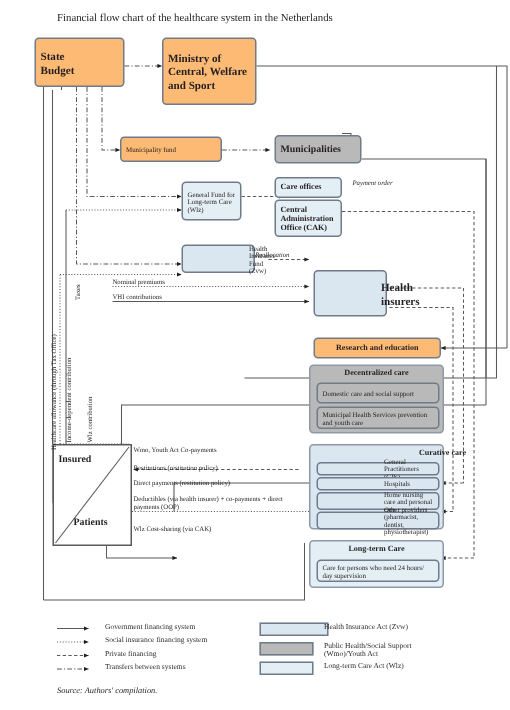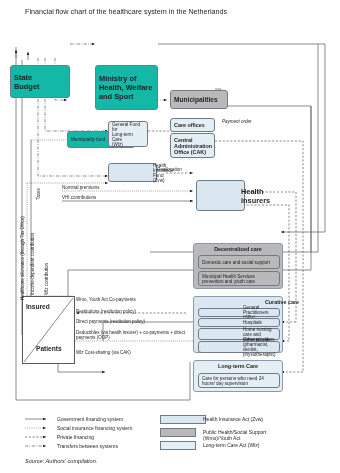--- a/index.html
+++ b/index.html
@@ -1,36 +1,36 @@
 <!DOCTYPE html>
 <html><head>
 <meta charset="utf-8">
 <style>
   html,body{margin:0;padding:0;background:#ffffff;}
   body{width:340px;height:473px;position:relative;overflow:hidden;
        font-family:"Liberation Sans","DejaVu Sans",sans-serif;color:#231f20;}
-  #chart{position:absolute;left:0;top:0;width:288px;height:473px;}
+  #chart{position:absolute;left:13px;top:0;width:288px;height:473px;font-family:Liberation Serif, serif;}
 
   .t{position:absolute;line-height:1.12;}
   .title{left:25px;top:8px;width:300px;font-size:7.2px;color:#231f20;}
   .source{left:25px;top:458px;font-size:5.6px;font-style:italic;color:#231f20;}
 
   
   .box{position:absolute;box-sizing:border-box;display:flex;align-items:center;
        border:1px solid #6f7b8a;border-radius:3px;background:#ffffff;
        padding:2px 3px;}
   .box span{display:block;}
   .b-bold{font-weight:bold;}
 
   .fs5{font-size:4.6px;}
   .fs6{font-size:5.4px;}
   .fs7{font-size:6.6px;}
   .fs8{font-size:7.4px;}
 
-  .c-white{background:#14b8a6;margin-top:40px;}
+  .c-white{background:#fdba74;}
   .c-zvw{background:#dbe7f0;padding-left:44px;}
   .c-wlz{background:#e4eef5;}
   .c-wmo{background:#b9b9b9;}
 
   
   .panel{position:absolute;box-sizing:border-box;border:1px solid #8d99a6;border-radius:3px;}
   .panel-title{position:absolute;width:100%;text-align:center;font-weight:bold;}
 
   
   .lbl{position:absolute;font-size:4.5px;color:#231f20;line-height:1.2;}
@@ -126,21 +126,21 @@
     <path class="ln ln-solid" d="M16,58 L16,50" marker-end="url(#ah)"></path>
   </svg>
 
   <div class="box c-white b-bold fs8" style="left:10px;top:25px;width:60px;height:33px;">
     <span style="white-space:pre-line;">State
 Budget</span>
   </div>
 
   <div class="box c-white b-bold fs8" style="left:95px;top:25px;width:63px;height:45px;">
     <span style="white-space:pre-line;">Ministry of
-Health, Welfare
+Central, Welfare
 and Sport</span>
   </div>
 
   <div class="box c-white fs5" style="left:67px;top:91px;width:68px;height:17px;">
     <span>Municipality fund</span>
   </div>
 
   <div class="box c-wmo b-bold fs7" style="left:170px;top:90px;width:58px;height:19px;">
     <span>Municipalities</span>
   </div>

